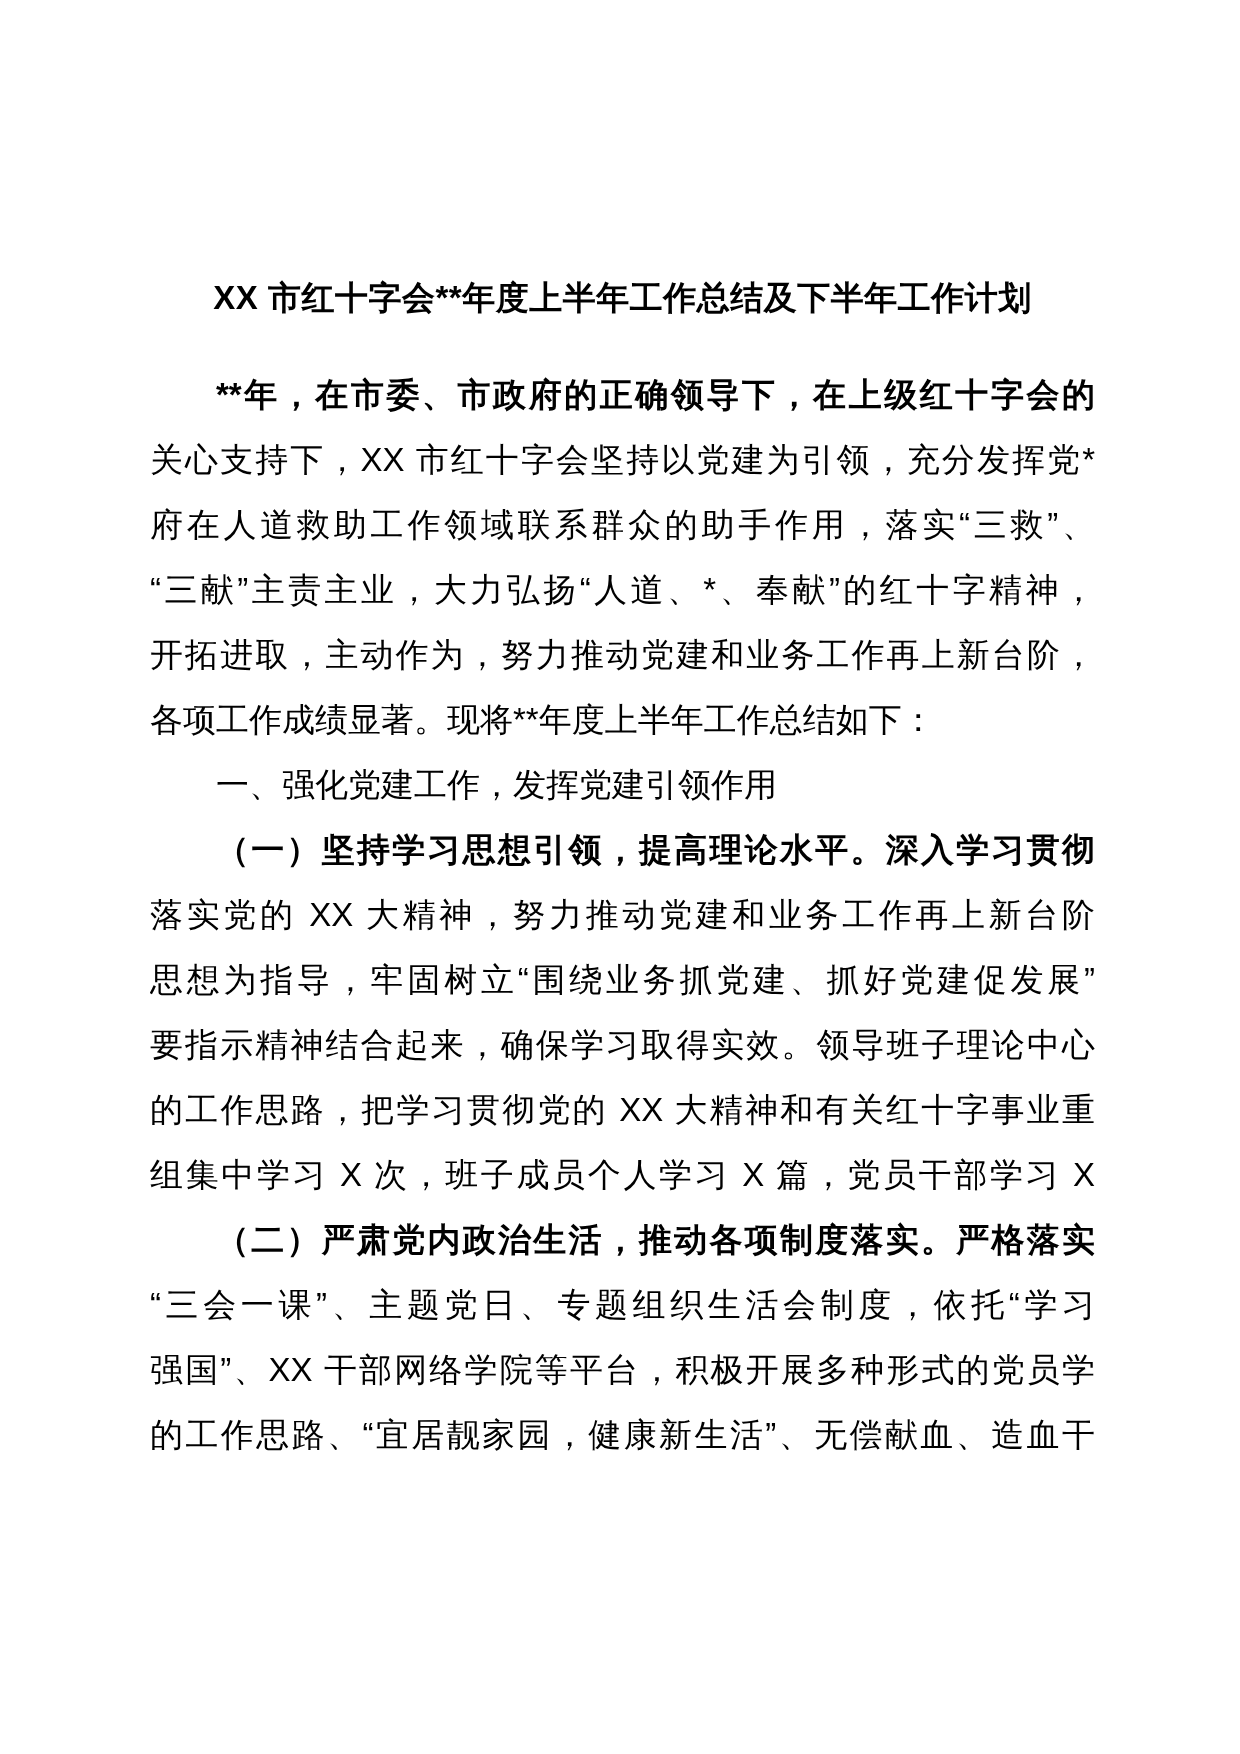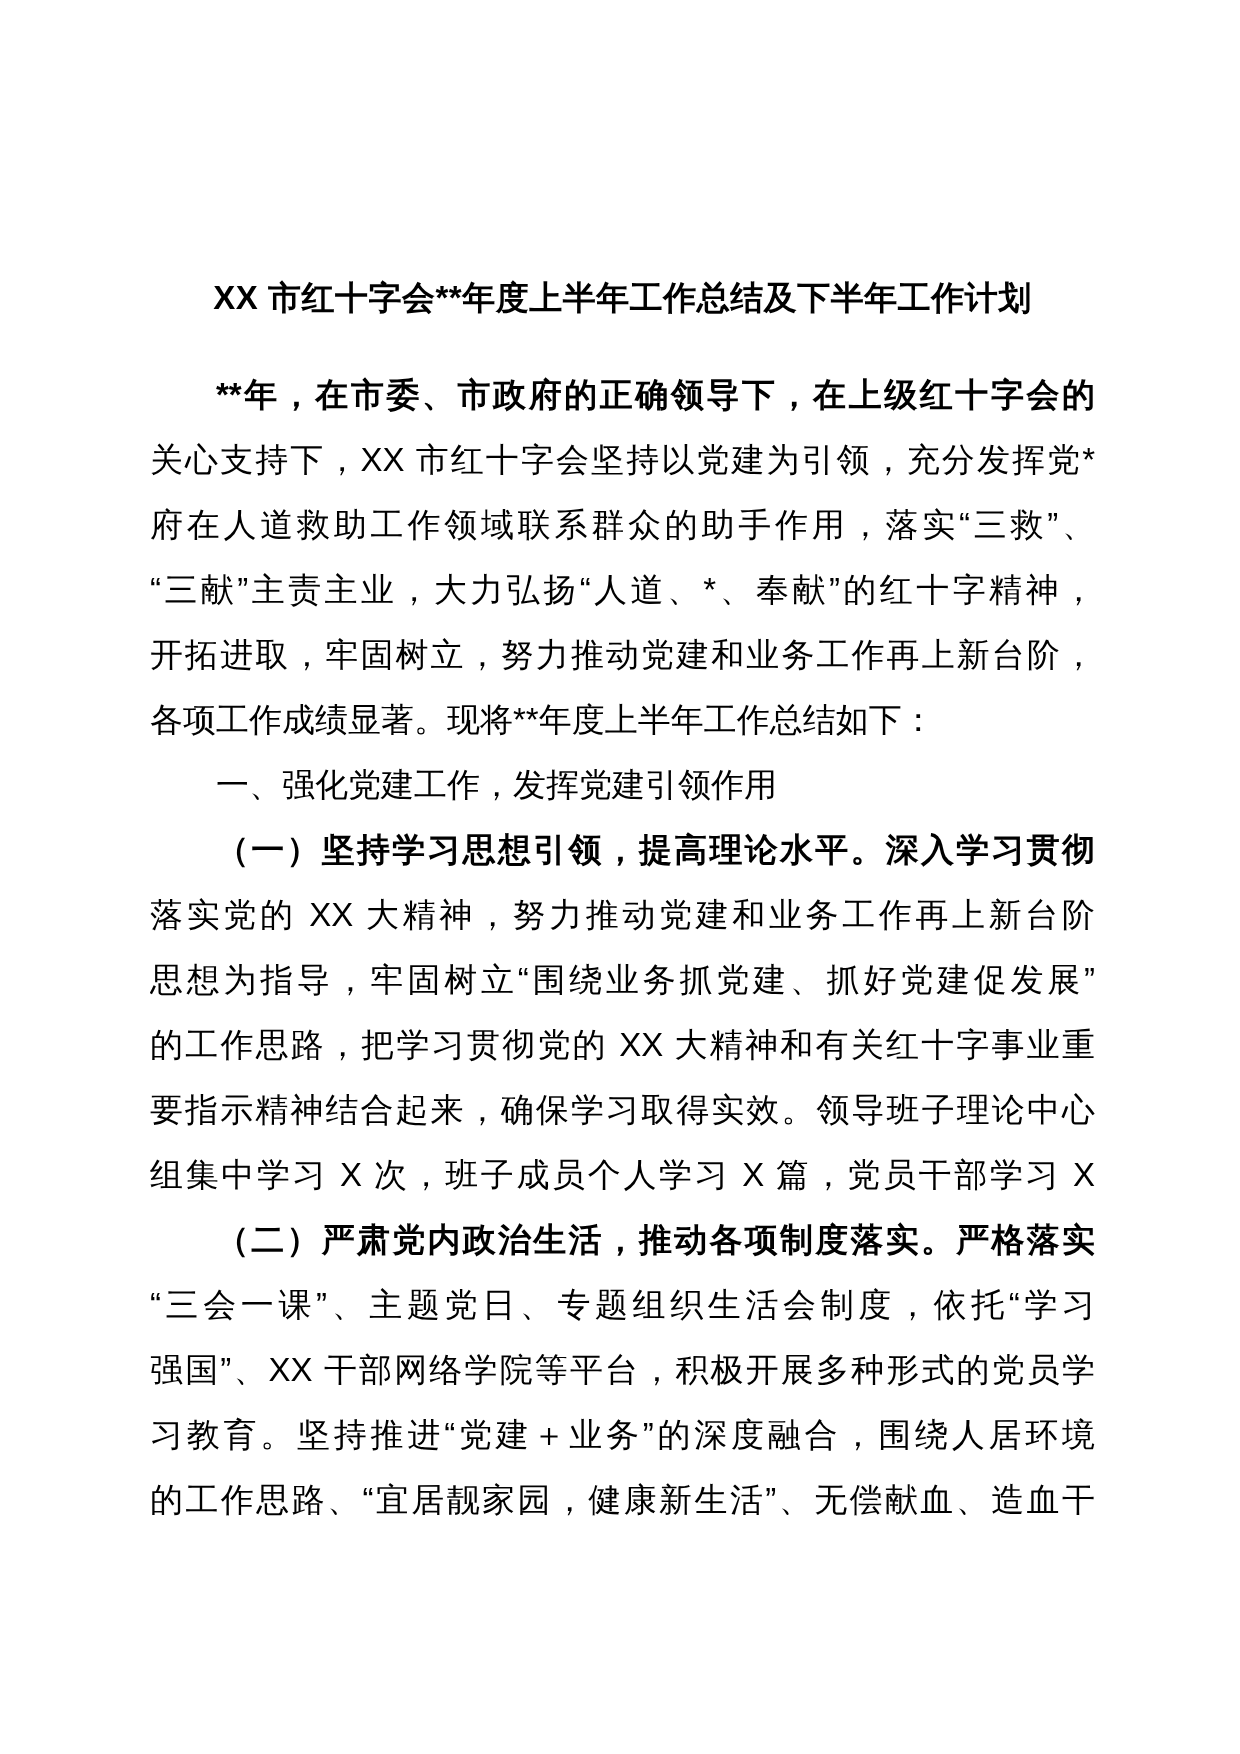--- a/index.html
+++ b/index.html
@@ -64,39 +64,38 @@
 
   <div class="doc-title">XX 市红十字会**年度上半年工作总结及下半年工作计划</div>
 
   <div class="body-text">
 
     <div class="paragraph">
       <div class="line indent">**年，在市委、市政府的正确领导下，在上级红十字会的</div>
       <div class="line">关心支持下，XX 市红十字会坚持以党建为引领，充分发挥党*</div>
       <div class="line">府在人道救助工作领域联系群众的助手作用，落实“三救”、</div>
       <div class="line">“三献”主责主业，大力弘扬“人道、*、奉献”的红十字精神，</div>
-      <div class="line">开拓进取，牢固树立，努力推动党建和业务工作再上新台阶，</div>
+      <div class="line">开拓进取，主动作为，努力推动党建和业务工作再上新台阶，</div>
       <div class="line last">各项工作成绩显著。现将**年度上半年工作总结如下：</div>
     </div>
 
     <div class="paragraph">
       <div class="line bold indent last">一、强化党建工作，发挥党建引领作用</div>
     </div>
 
     <div class="paragraph">
       <div class="line indent">（一）坚持学习思想引领，提高理论水平。深入学习贯彻</div>
       <div class="line">落实党的 XX 大精神，努力推动党建和业务工作再上新台阶</div>
       <div class="line">思想为指导，牢固树立“围绕业务抓党建、抓好党建促发展”</div>
+      <div class="line">要指示精神结合起来，确保学习取得实效。领导班子理论中心</div>
       <div class="line">的工作思路，把学习贯彻党的 XX 大精神和有关红十字事业重</div>
-      <div class="line">要指示精神结合起来，确保学习取得实效。领导班子理论中心</div>
       <div class="line last">组集中学习 X 次，班子成员个人学习 X 篇，党员干部学习 X 篇。</div>
     </div>
 
     <div class="paragraph">
       <div class="line indent">（二）严肃党内政治生活，推动各项制度落实。严格落实</div>
       <div class="line">“三会一课”、主题党日、专题组织生活会制度，依托“学习</div>
       <div class="line">强国”、XX 干部网络学院等平台，积极开展多种形式的党员学</div>
-      <div class="line">习教育。坚持推进“党建＋业务”的深度融合，围绕人居环境</div>
       <div class="line">的工作思路、“宜居靓家园，健康新生活”、无偿献血、造血干</div>
     </div>
 
   </div>
 </div>
 
 </body></html>

